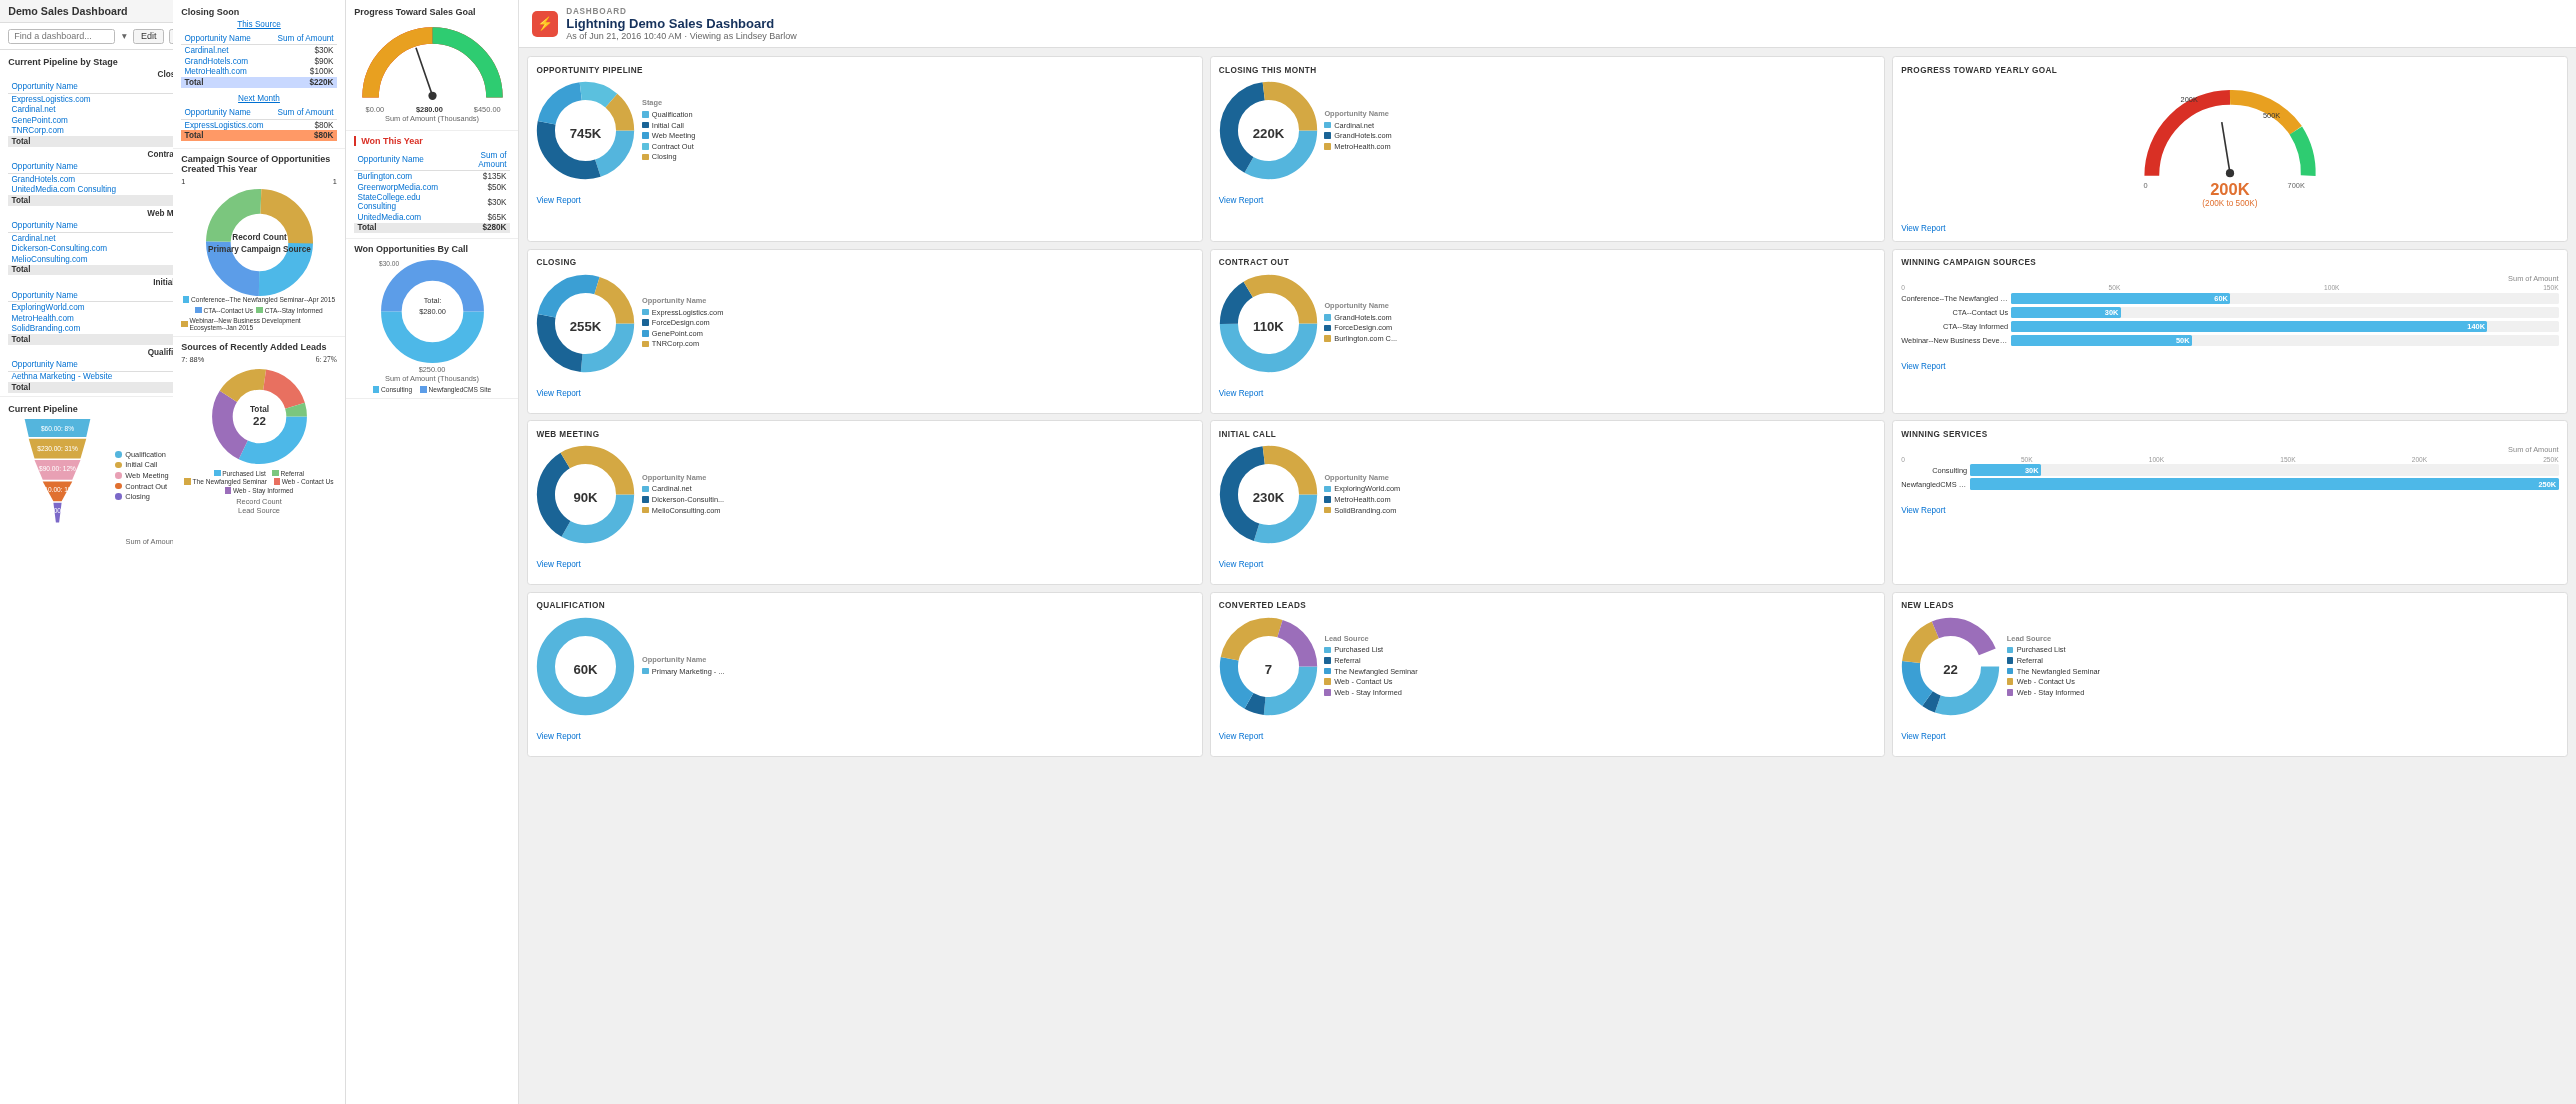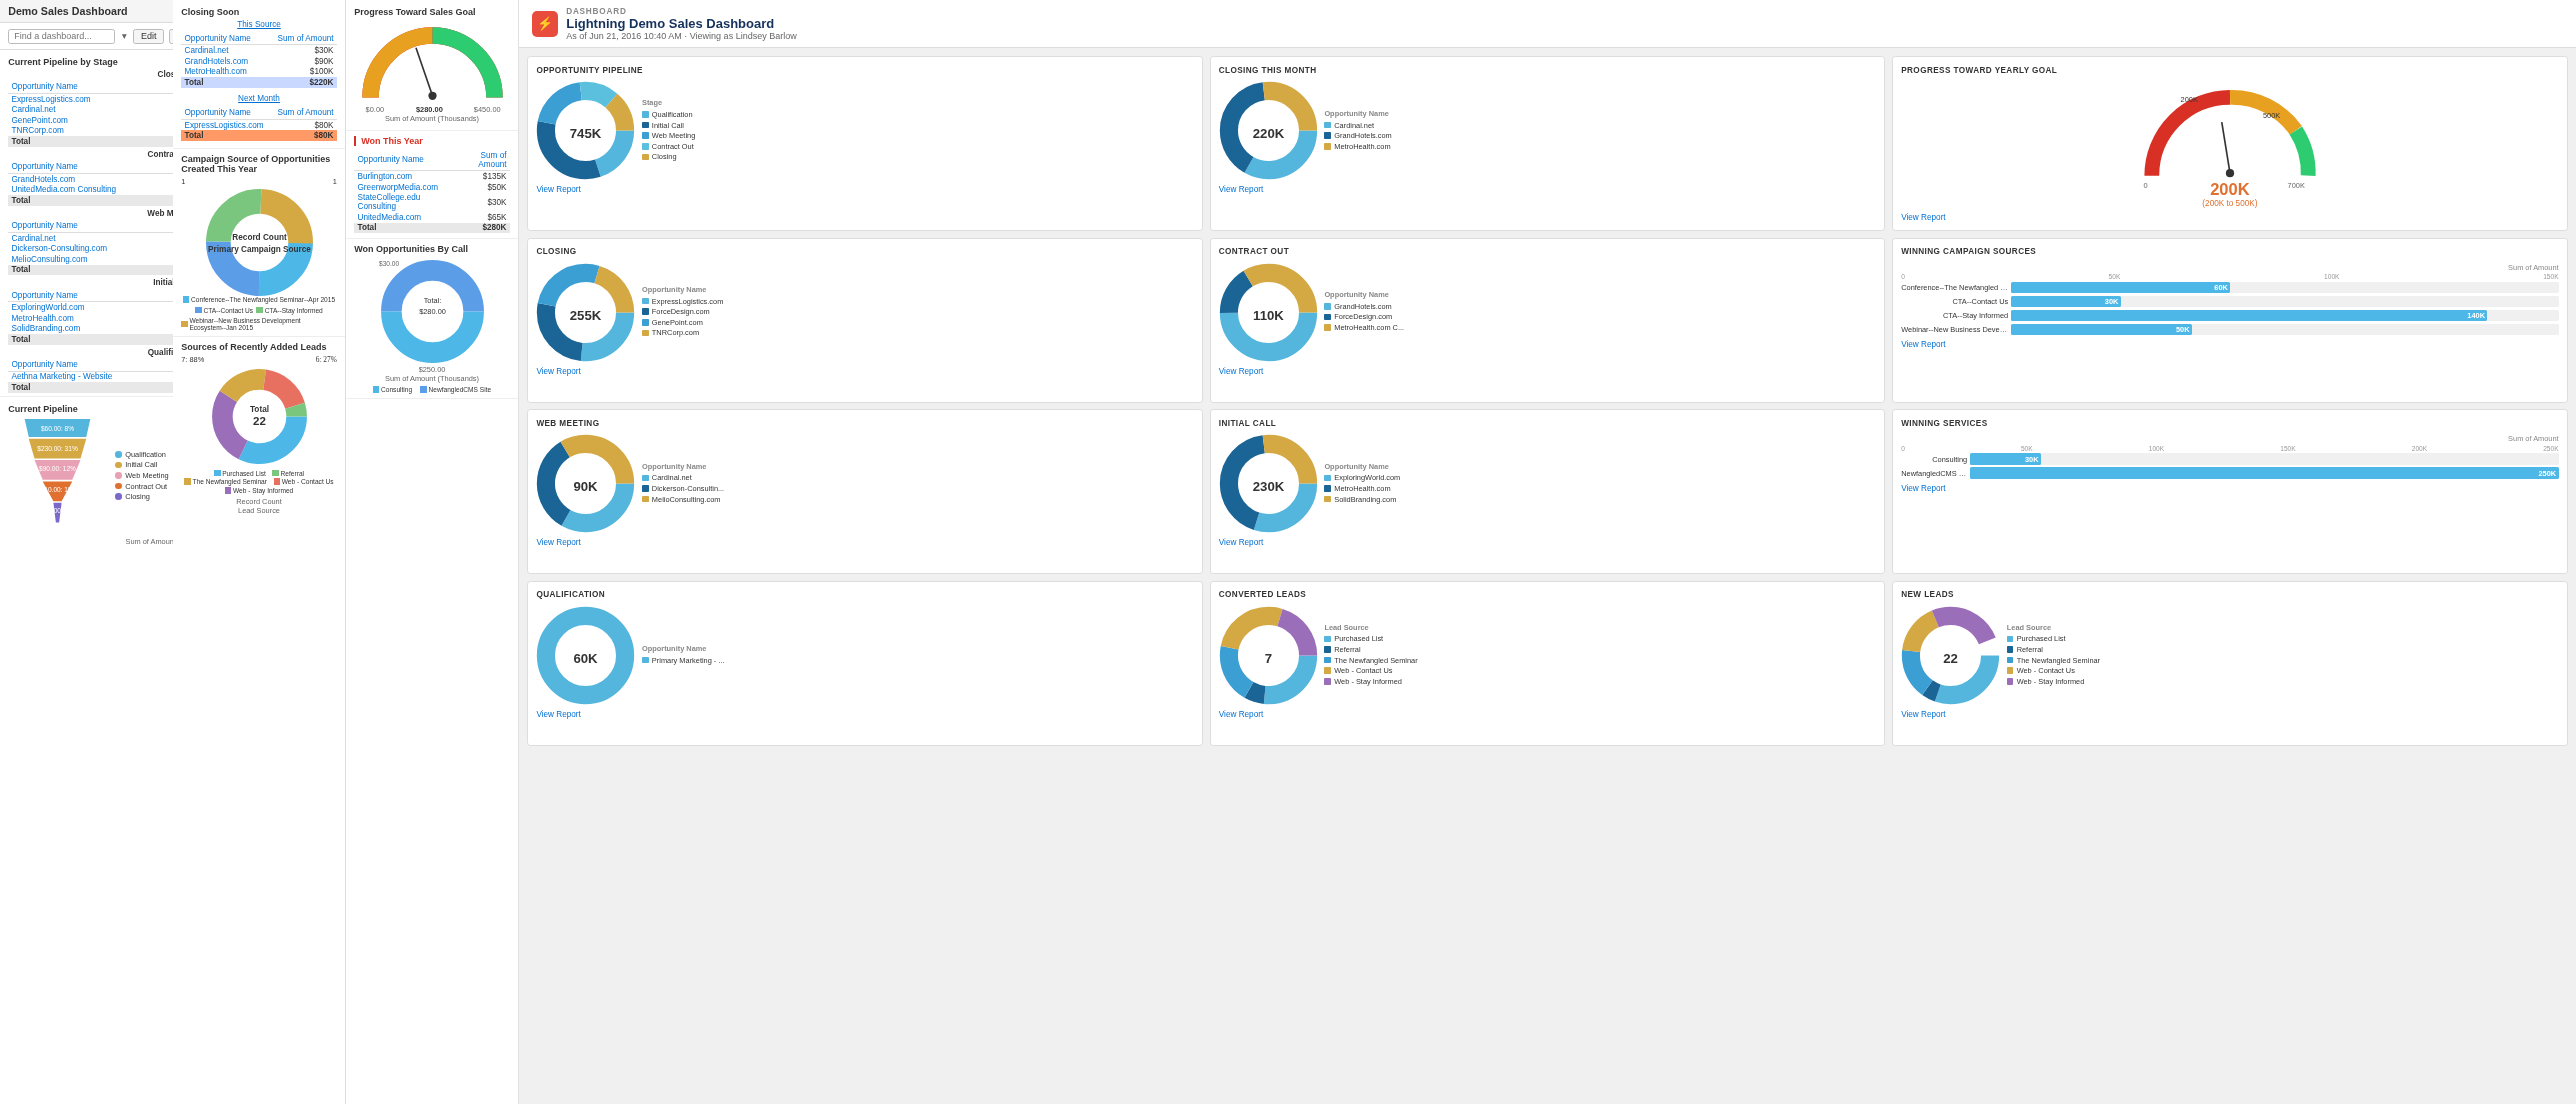--- a/index.html
+++ b/index.html
@@ -74,21 +74,21 @@
       min-height: 165px;
     }
     .card-title {
       font-size: 8.2px;
       font-weight: bold;
       color: #333;
       letter-spacing: 0.4px;
       text-transform: uppercase;
       margin-bottom: 6.6px;
     }
-    .view-report { color: #0070d2; font-size: 8.2px; text-decoration: none; display: block; margin-top: 5px; cursor: pointer; }
+    .view-report { color: #0070d2; font-size: 8.2px; text-decoration: none; display: block; margin-top: 16px; cursor: pointer; }
 
     
     .donut-area { display: flex; align-items: center; gap: 6.6px; }
     .legend-item { display: flex; align-items: center; gap: 3.3px; margin-bottom: 1.6px; }
     .legend-swatch { width: 6.6px; height: 6.6px; border-radius: 0.8px; flex-shrink: 0; }
 
     
     .bar-chart-area { font-size: 7.4px; }
     .bar-row { display: flex; align-items: center; gap: 3.3px; margin-bottom: 2.5px; }
     .bar-label { width: 107px; text-align: right; flex-shrink: 0; overflow: hidden; text-overflow: ellipsis; white-space: nowrap; }
@@ -663,21 +663,21 @@
           <div class="legend-item">
               <div class="legend-swatch" style="background:#54b5dd;"></div>
               <span style="font-size:7.4px;">GrandHotels.com</span>
             </div>
           <div class="legend-item">
               <div class="legend-swatch" style="background:#1a6496;"></div>
               <span style="font-size:7.4px;">ForceDesign.com</span>
             </div>
           <div class="legend-item">
               <div class="legend-swatch" style="background:#d4a843;"></div>
-              <span style="font-size:7.4px;">MetroHealth.com C...</span>
+              <span style="font-size:7.4px;">Burlington.com C...</span>
             </div>
         </div>
       </div>
       <a class="view-report">View Report</a>
     </div>
 
     <div class="lightning-card">
       <div class="card-title">WINNING CAMPAIGN SOURCES</div>
       <div class="bar-chart-area">
         <div style="text-align:right;font-size:7.4px;color:#888;margin-bottom:1.6px;">Sum of Amount</div>

